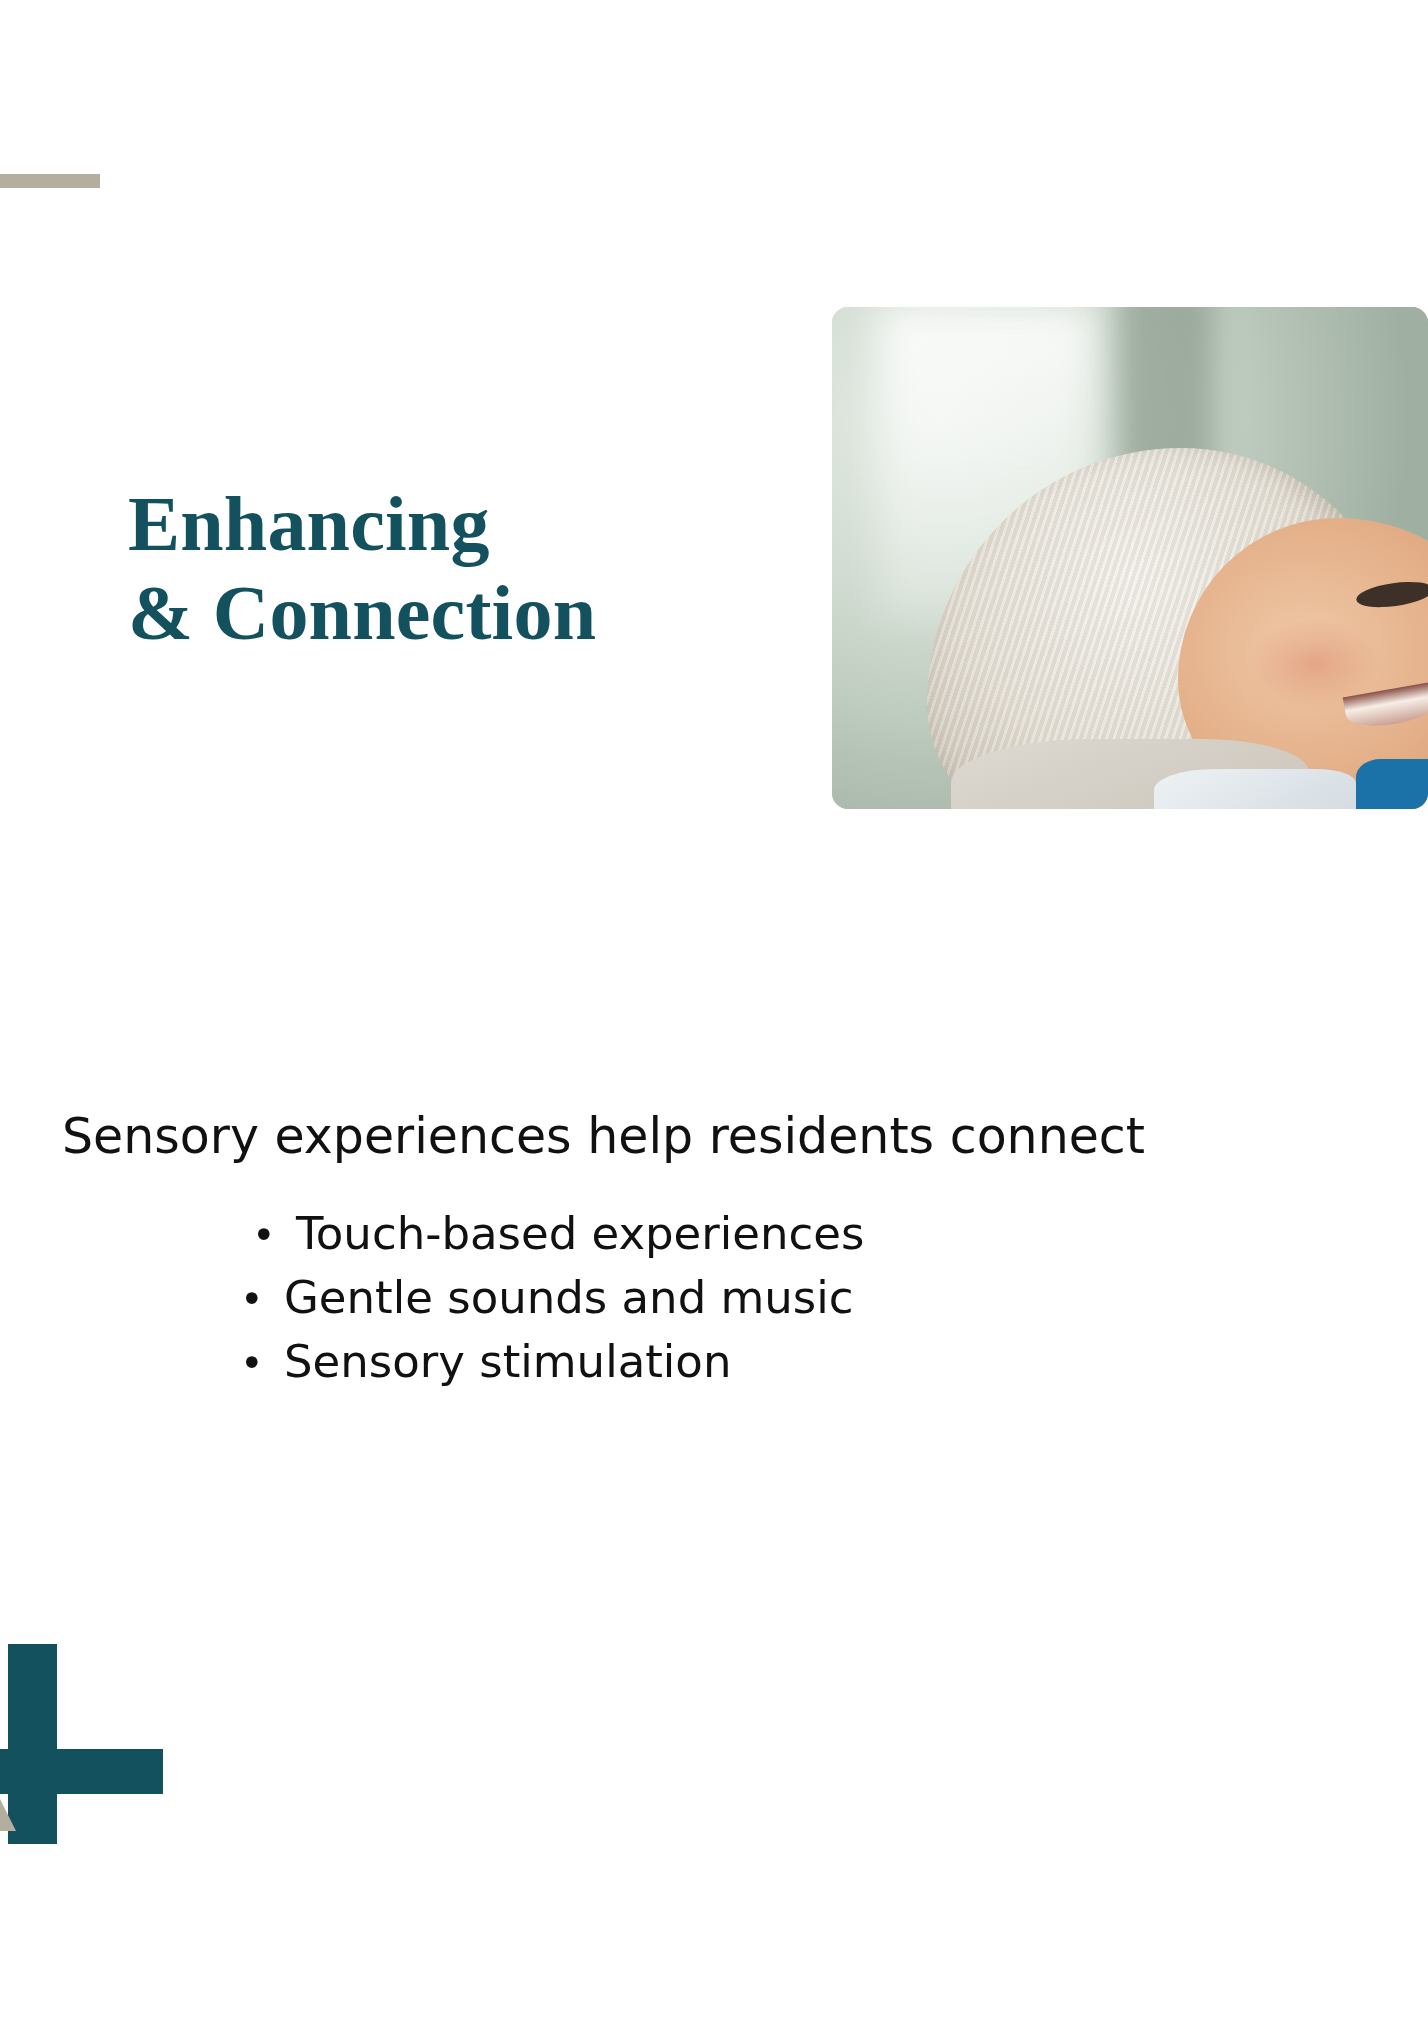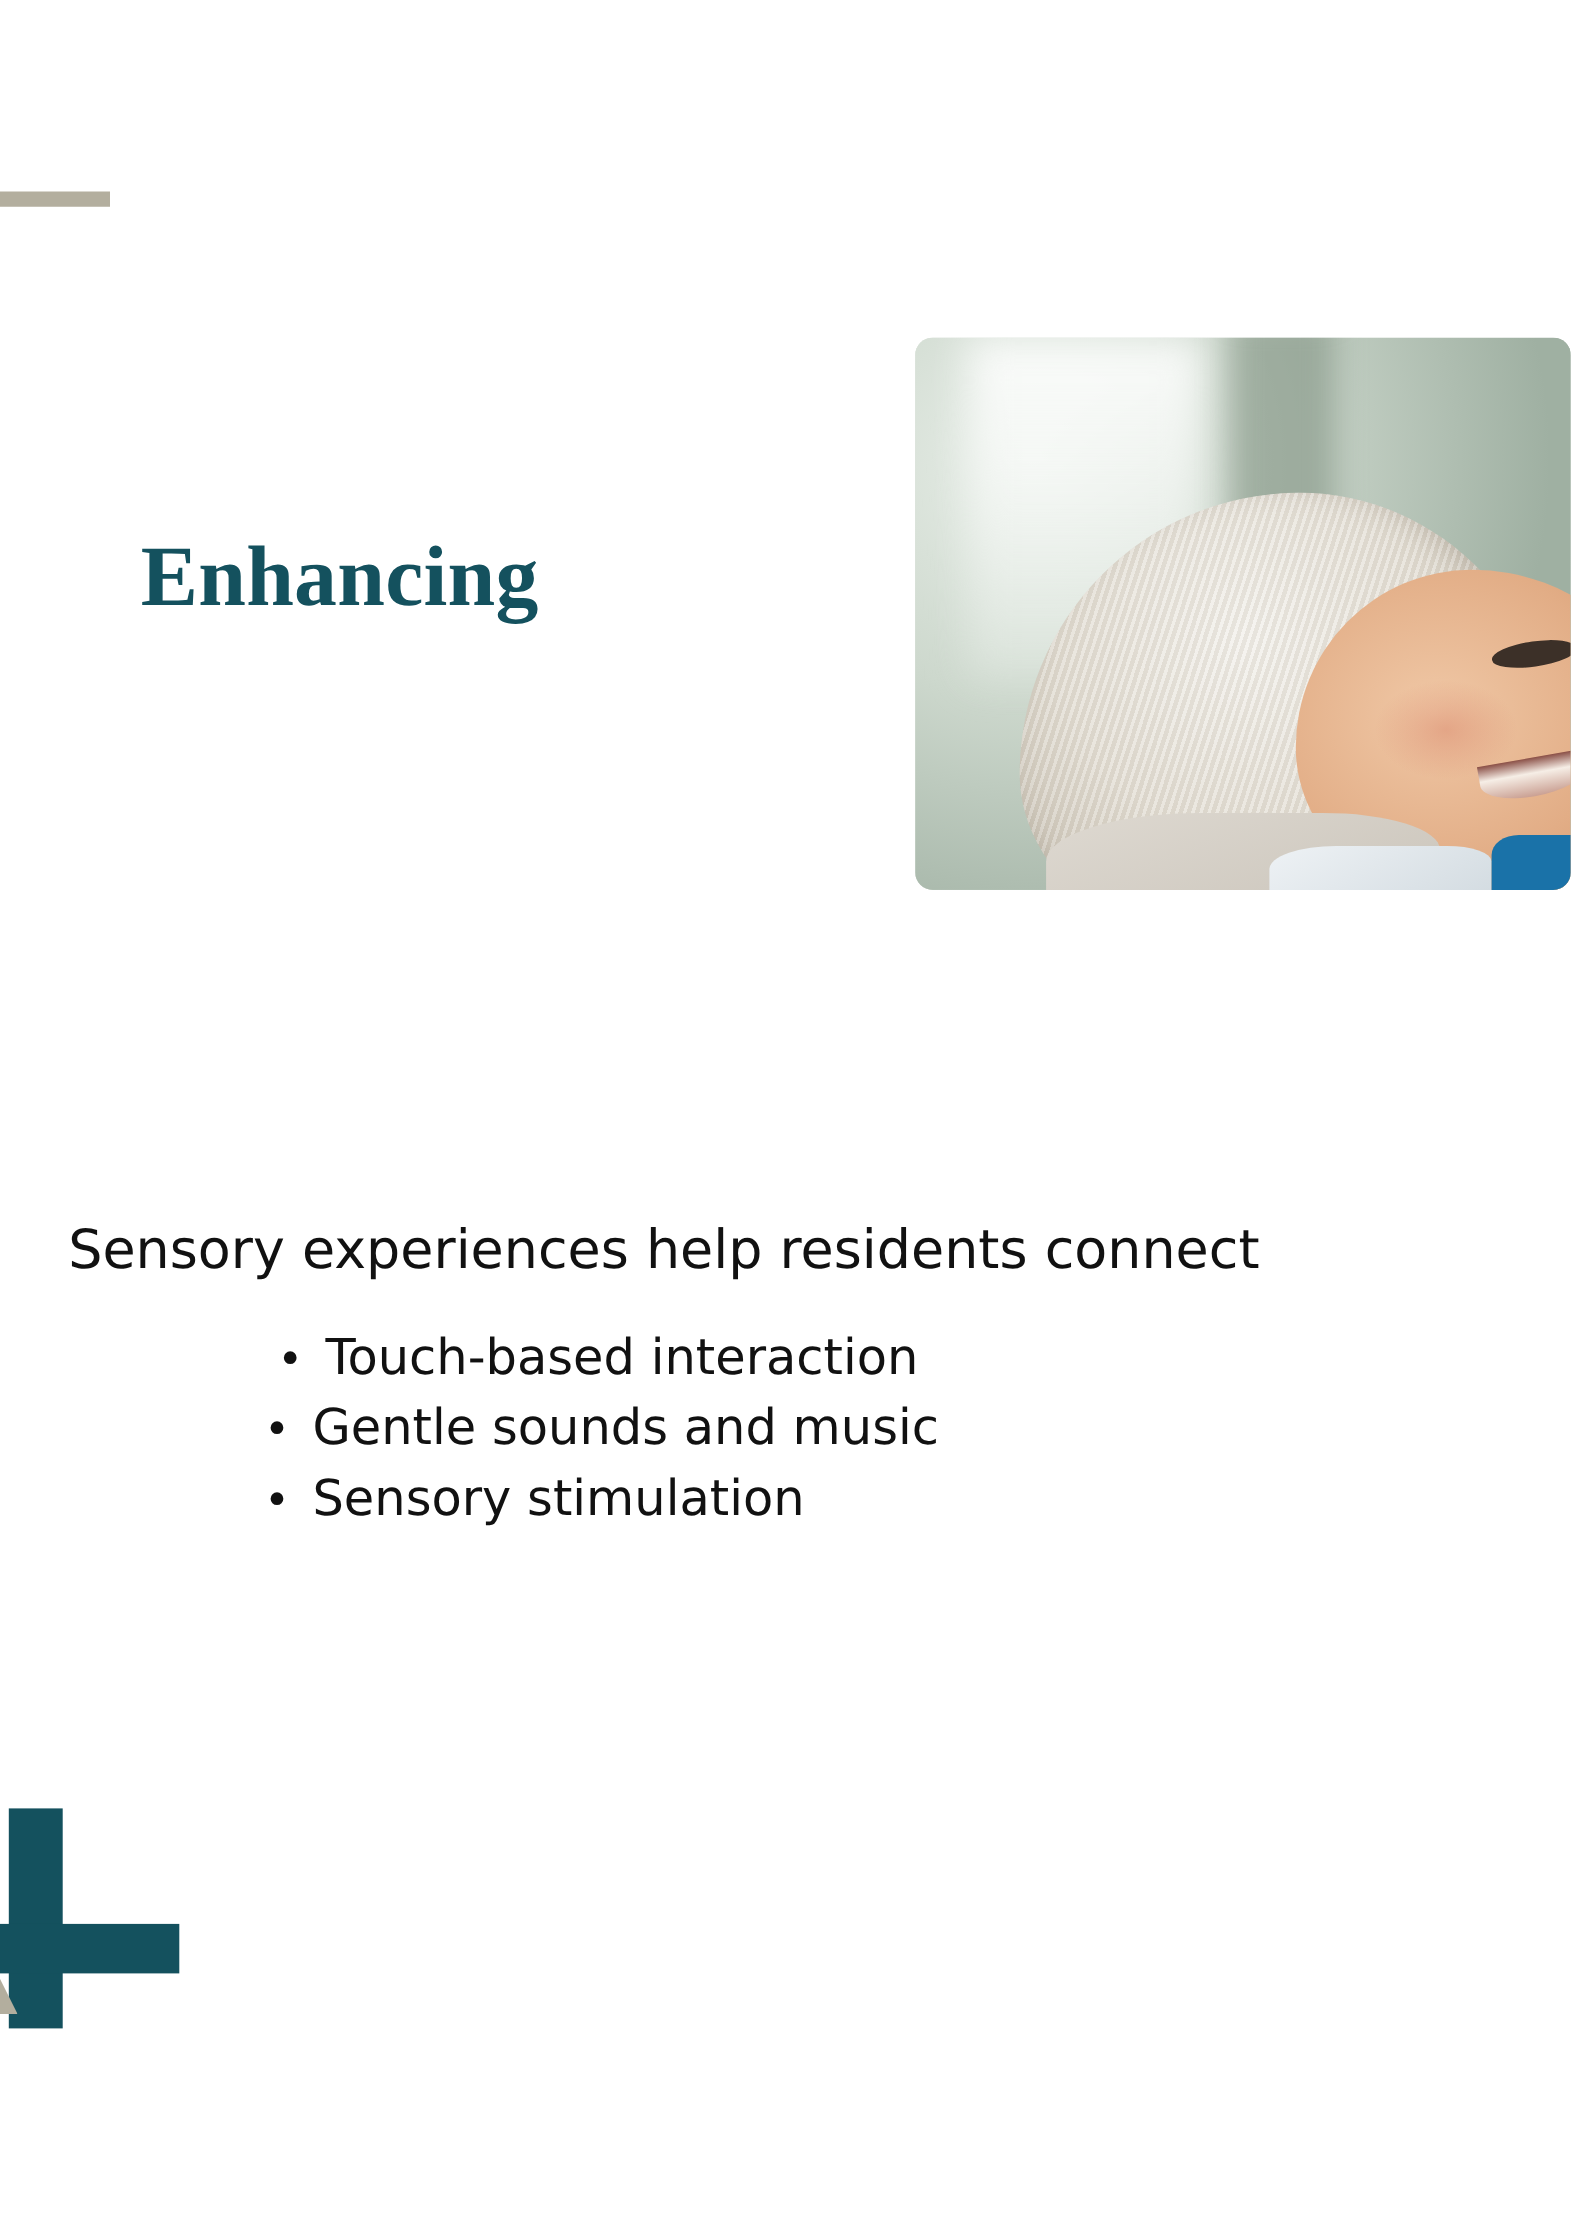--- a/index.html
+++ b/index.html
@@ -281,28 +281,29 @@
     <div class="cheek"></div>
     <div class="eye"></div>
     <div class="smile"></div>
     <div class="collar"></div>
     <div class="scarf"></div>
     <div class="blue"></div>
   </div>
 
   <h1 class="headline">
     <span class="ln">Enhancing</span>
+    <span class="ln">&amp; Connection</span>
   </h1>
 
   <p class="lead">Sensory experiences help residents connect</p>
 
   <ul class="bullets">
     <li class="indent">
       <span class="dot">•</span>
-      <span class="txt">Touch-based interaction</span>
+      <span class="txt">Touch-based experiences</span>
     </li>
     <li>
       <span class="dot">•</span>
       <span class="txt">Gentle sounds and music</span>
     </li>
     <li>
       <span class="dot">•</span>
       <span class="txt">Sensory stimulation</span>
     </li>
   </ul>

